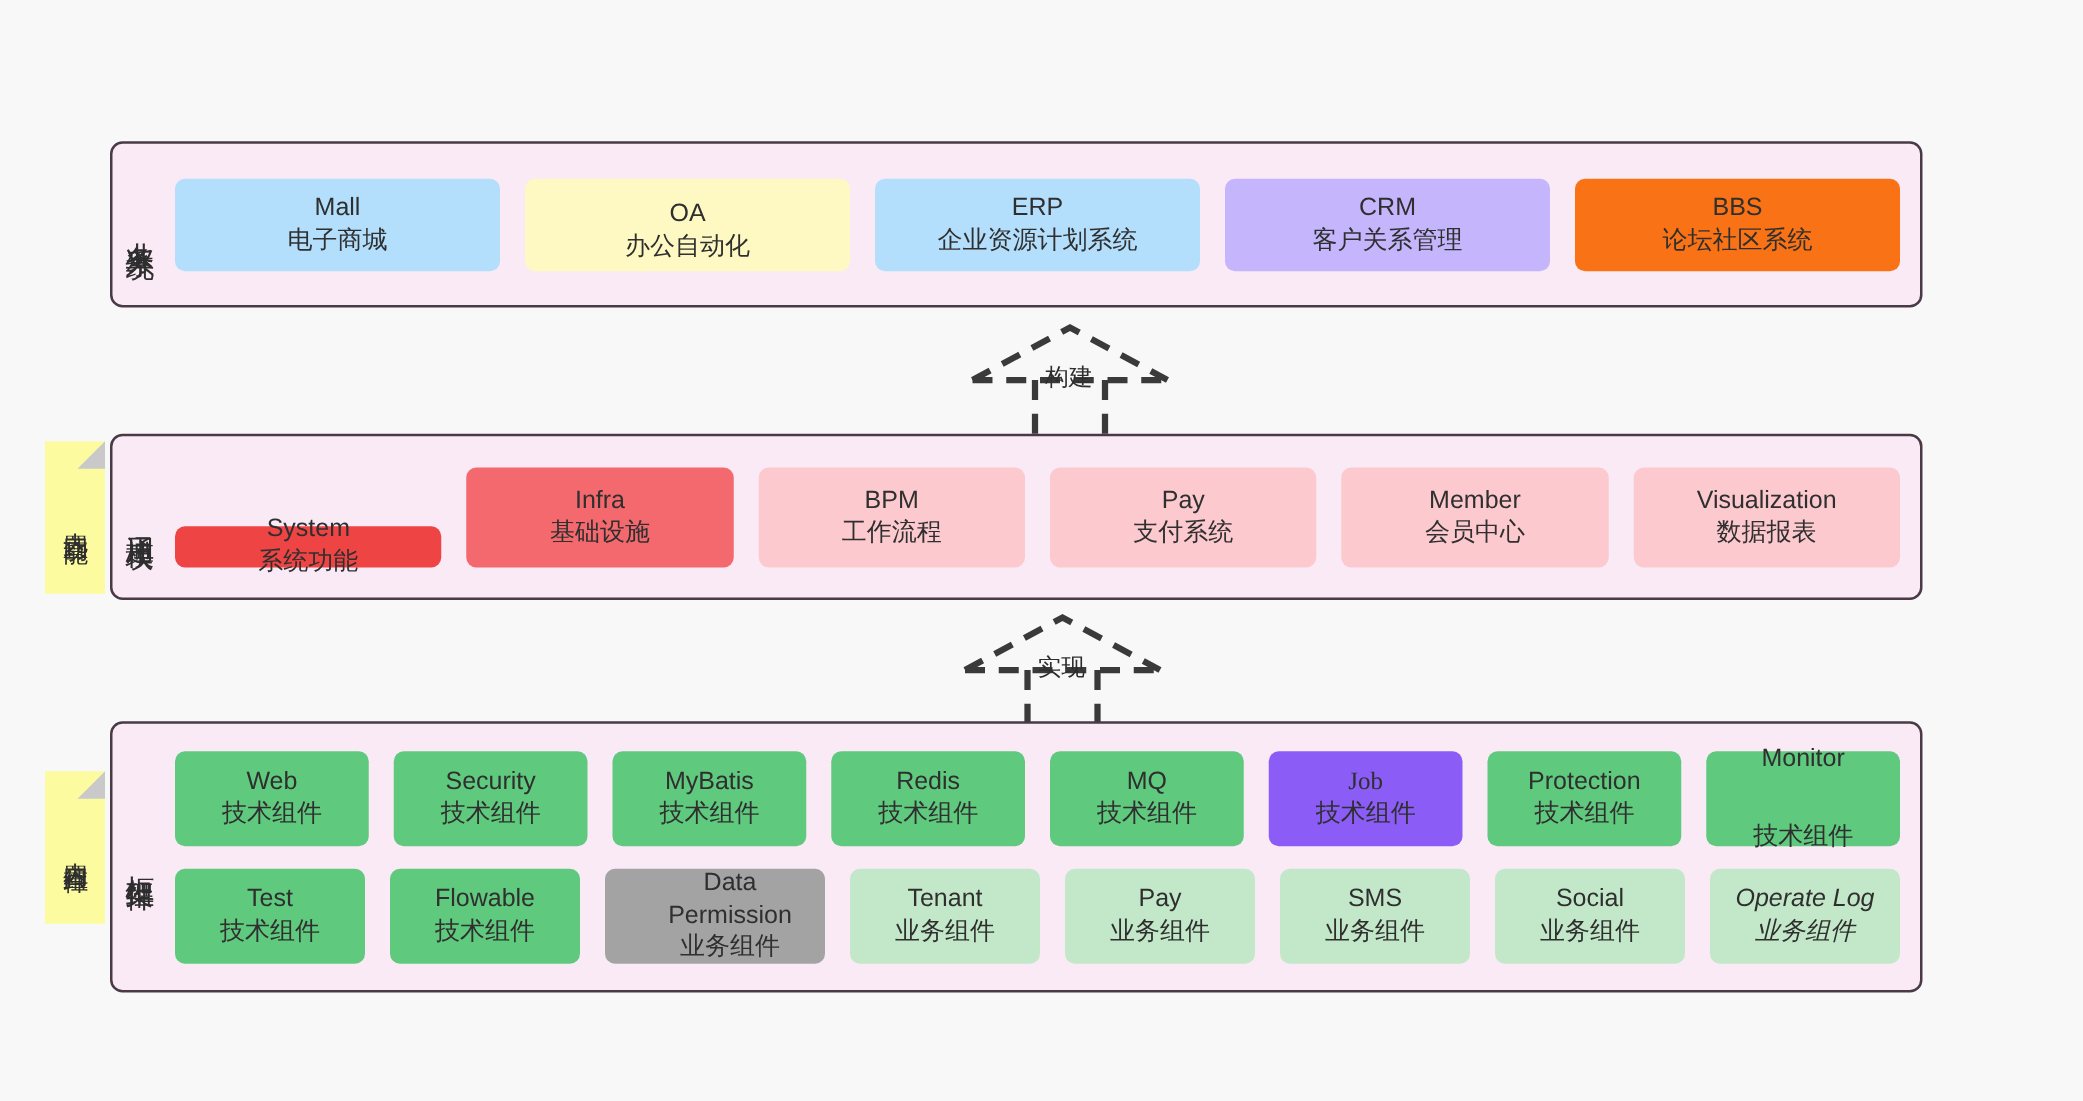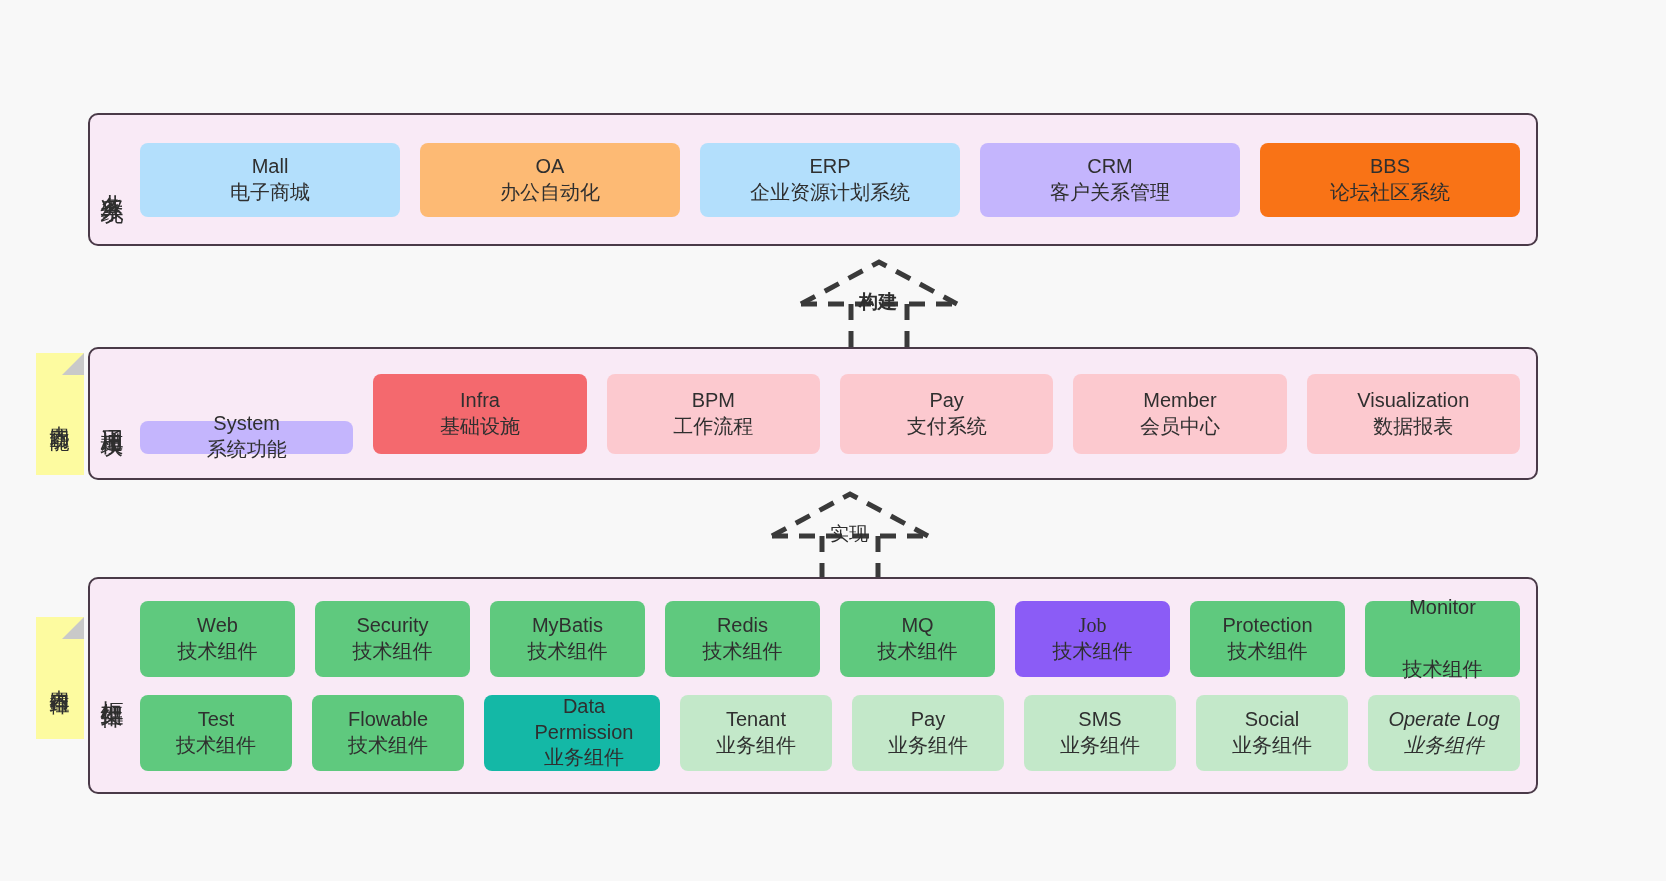--- a/index.html
+++ b/index.html
@@ -132,39 +132,39 @@
 
   
   .connector { position: absolute; }
   .conn-label {
     position: absolute;
     font-size: 19px;
     color: #2e2e2e;
     background: transparent;
     white-space: nowrap;
   }
-  #conn-build { left: 789px; top: 256px; width: 180px; height: 92px; font-weight: bold; }
+  #conn-build { left: 766px; top: 256px; width: 180px; height: 92px; }
   #conn-build .conn-label { left: 70px; top: 33px; }
   #conn-impl  { left: 760px; top: 488px; width: 180px; height: 92px; }
   #conn-impl  .conn-label { left: 70px; top: 33px; }
 </style>
 </head>
 <body style="background: rgb(248, 248, 248);">
 
 <div id="canvas">
 
   <div class="layer" id="layer-business" style="background: rgb(249, 234, 246); border-color: rgb(74, 58, 72);">
     <div class="layer-title">业务系统</div>
     <div class="layer-body">
       <div class="node-row">
         <div class="node c-blue" style="background: rgb(179, 223, 252);">
           <span class="n-en">Mall</span>
           <span class="n-cn">电子商城</span>
         </div>
-        <div class="node c-blue" style="background: #fdba74;">
+        <div class="node c-blue" style="background: #fef9c3; justify-content: flex-end;">
           <span class="n-en">OA</span>
           <span class="n-cn">办公自动化</span>
         </div>
         <div class="node c-blue" style="background: rgb(179, 223, 252);">
           <span class="n-en">ERP</span>
           <span class="n-cn">企业资源计划系统</span>
         </div>
         <div class="node c-blue" style="background: #c4b5fd;">
           <span class="n-en">CRM</span>
           <span class="n-cn">客户关系管理</span>
@@ -188,21 +188,21 @@
   </div>
 
   <div class="sticky" id="sticky-common" style="background: rgb(253, 251, 160);">
     <span>内置功能</span>
   </div>
 
   <div class="layer" id="layer-common" style="background: rgb(249, 234, 246); border-color: rgb(74, 58, 72);">
     <div class="layer-title">通用模块</div>
     <div class="layer-body">
       <div class="node-row">
-        <div class="node c-red" style="background: #c4b5fd; margin-top: 47px;">
+        <div class="node c-red" style="background: #ef4444; margin-top: 47px;">
           <span class="n-en">System</span>
           <span class="n-cn">系统功能</span>
         </div>
         <div class="node c-red" style="background: rgb(244, 105, 110);">
           <span class="n-en">Infra</span>
           <span class="n-cn">基础设施</span>
         </div>
         <div class="node c-pink" style="background: rgb(252, 201, 207);">
           <span class="n-en">BPM</span>
           <span class="n-cn">工作流程</span>
@@ -278,21 +278,21 @@
 
       <div class="node-row">
         <div class="node c-green" style="background: rgb(95, 201, 126);">
           <span class="n-en">Test</span>
           <span class="n-cn">技术组件</span>
         </div>
         <div class="node c-green" style="background: rgb(95, 201, 126);">
           <span class="n-en">Flowable</span>
           <span class="n-cn">技术组件</span>
         </div>
-        <div class="node c-lightgreen" style="background: #14b8a6; padding-left: 28px;">
+        <div class="node c-lightgreen" style="background: #a3a3a3; padding-left: 28px;">
           <span class="n-en">Data Permission</span>
           <span class="n-cn">业务组件</span>
         </div>
         <div class="node c-lightgreen" style="background: rgb(195, 232, 201);">
           <span class="n-en">Tenant</span>
           <span class="n-cn">业务组件</span>
         </div>
         <div class="node c-lightgreen" style="background: rgb(195, 232, 201);">
           <span class="n-en">Pay</span>
           <span class="n-cn">业务组件</span>

